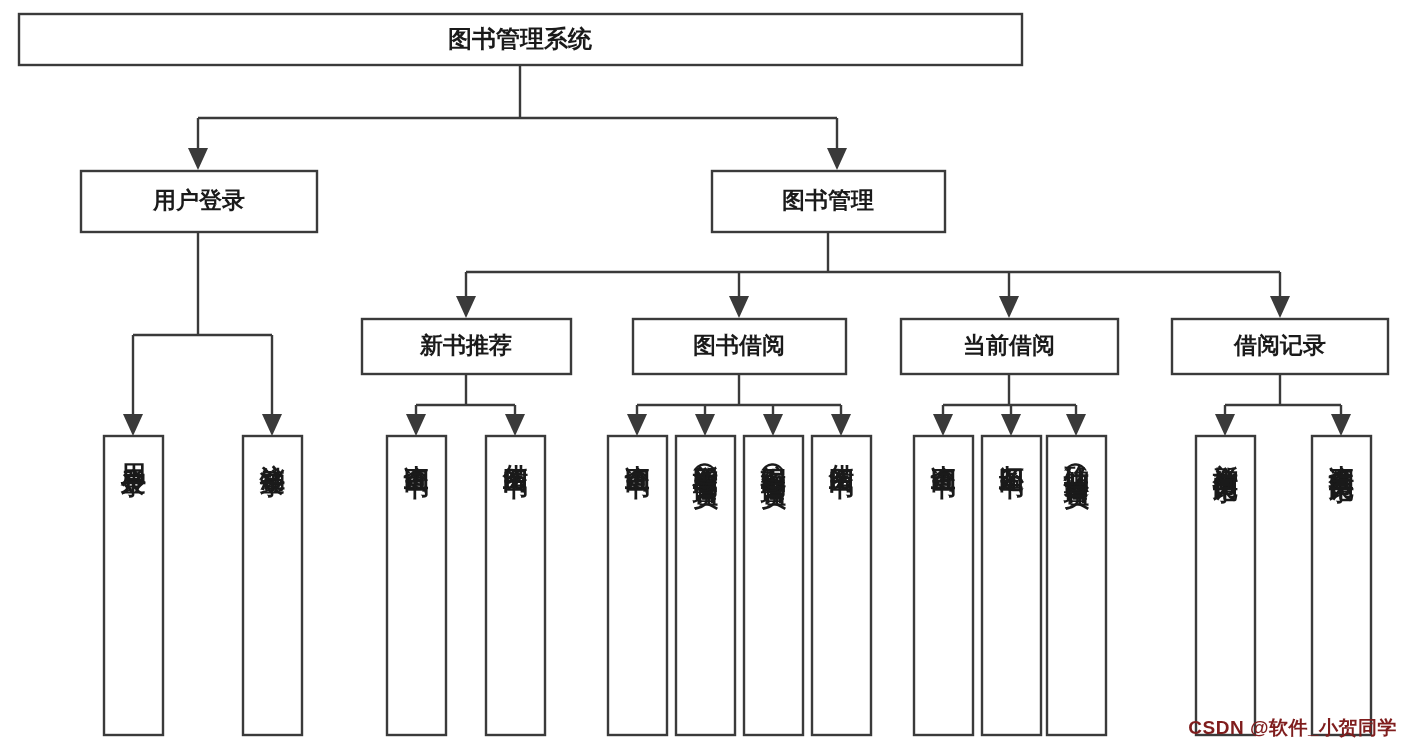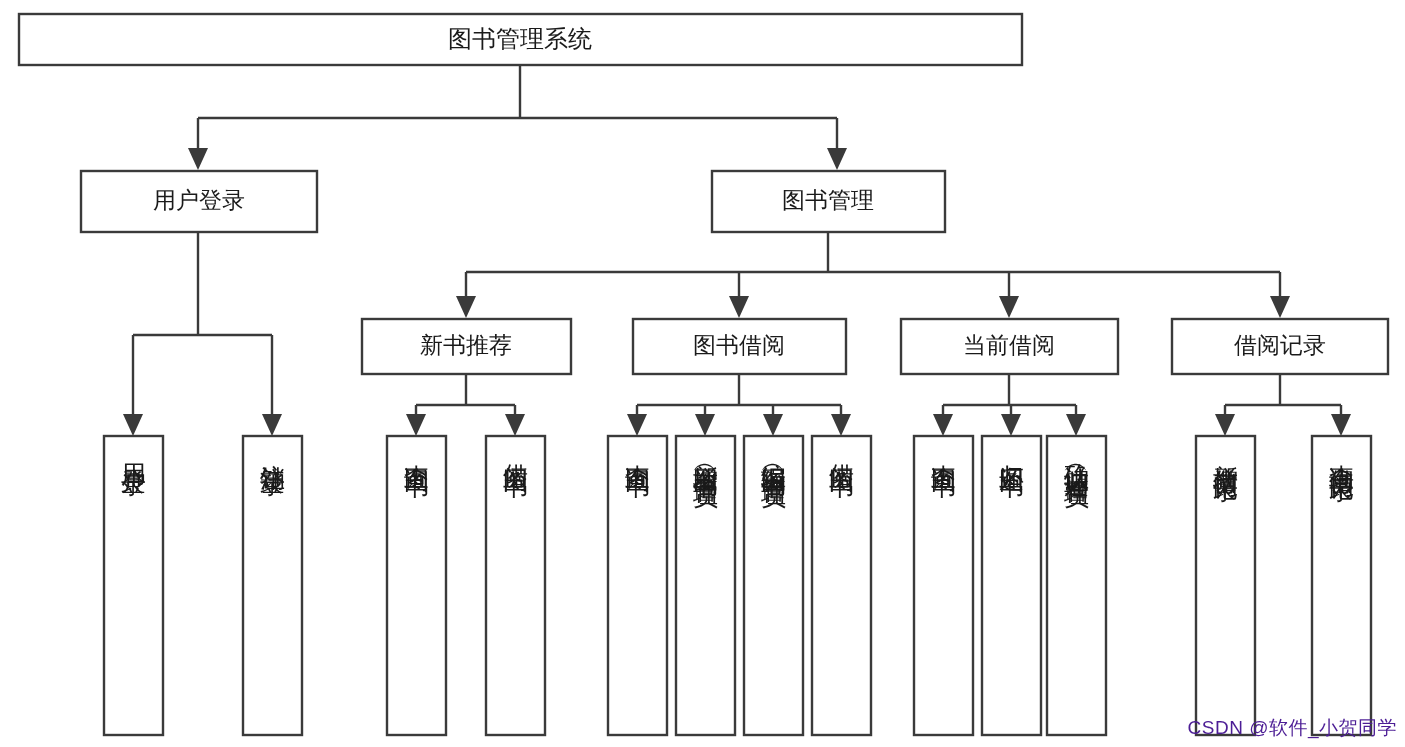--- a/index.html
+++ b/index.html
@@ -12,20 +12,21 @@
     font-family: "Liberation Sans", "DejaVu Sans", sans-serif;
     width: 1405px;
     height: 747px;
     overflow: hidden;
   }
   #diagram-root {
     position: relative;
     width: 1405px;
     height: 747px;
     background: #ffffff;
+    font-weight: bold;
   }
   svg.diagram-canvas {
     position: absolute;
     left: 0;
     top: 0;
     width: 1405px;
     height: 747px;
     display: block;
   }
   .node-box {
@@ -71,21 +72,21 @@
     letter-spacing: 3px;
     color: #1a1a1a;
     white-space: nowrap;
   }
   .watermark {
     position: absolute;
     right: 8px;
     bottom: 6px;
     font-family: "Liberation Sans", "DejaVu Sans", sans-serif;
     font-size: 19px;
-    color: #4c1d95;
+    color: #7f1d1d;
     letter-spacing: 0.5px;
     white-space: nowrap;
   }
 </style>
 </head>
 <body>
 
 <div id="diagram-root">
 
   <svg class="diagram-canvas" viewBox="0 0 1405 747" xmlns="http://www.w3.org/2000/svg">

